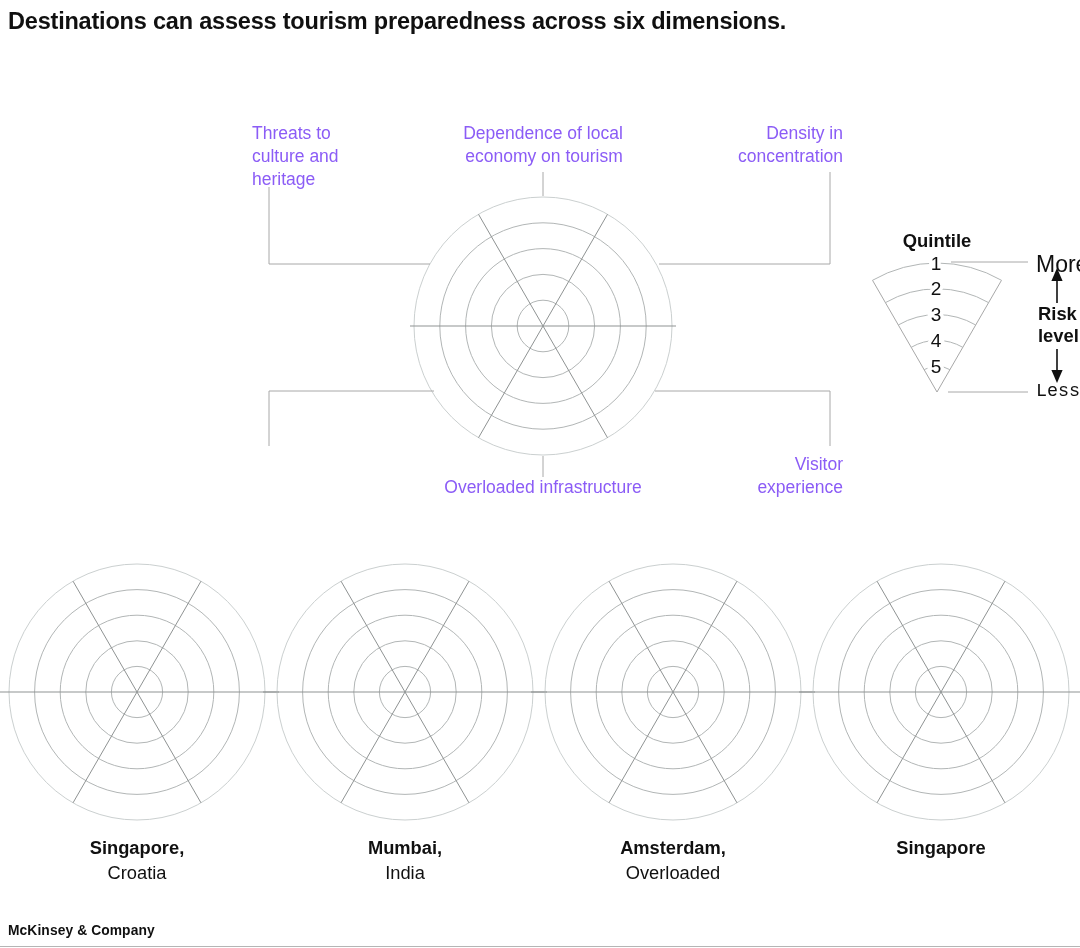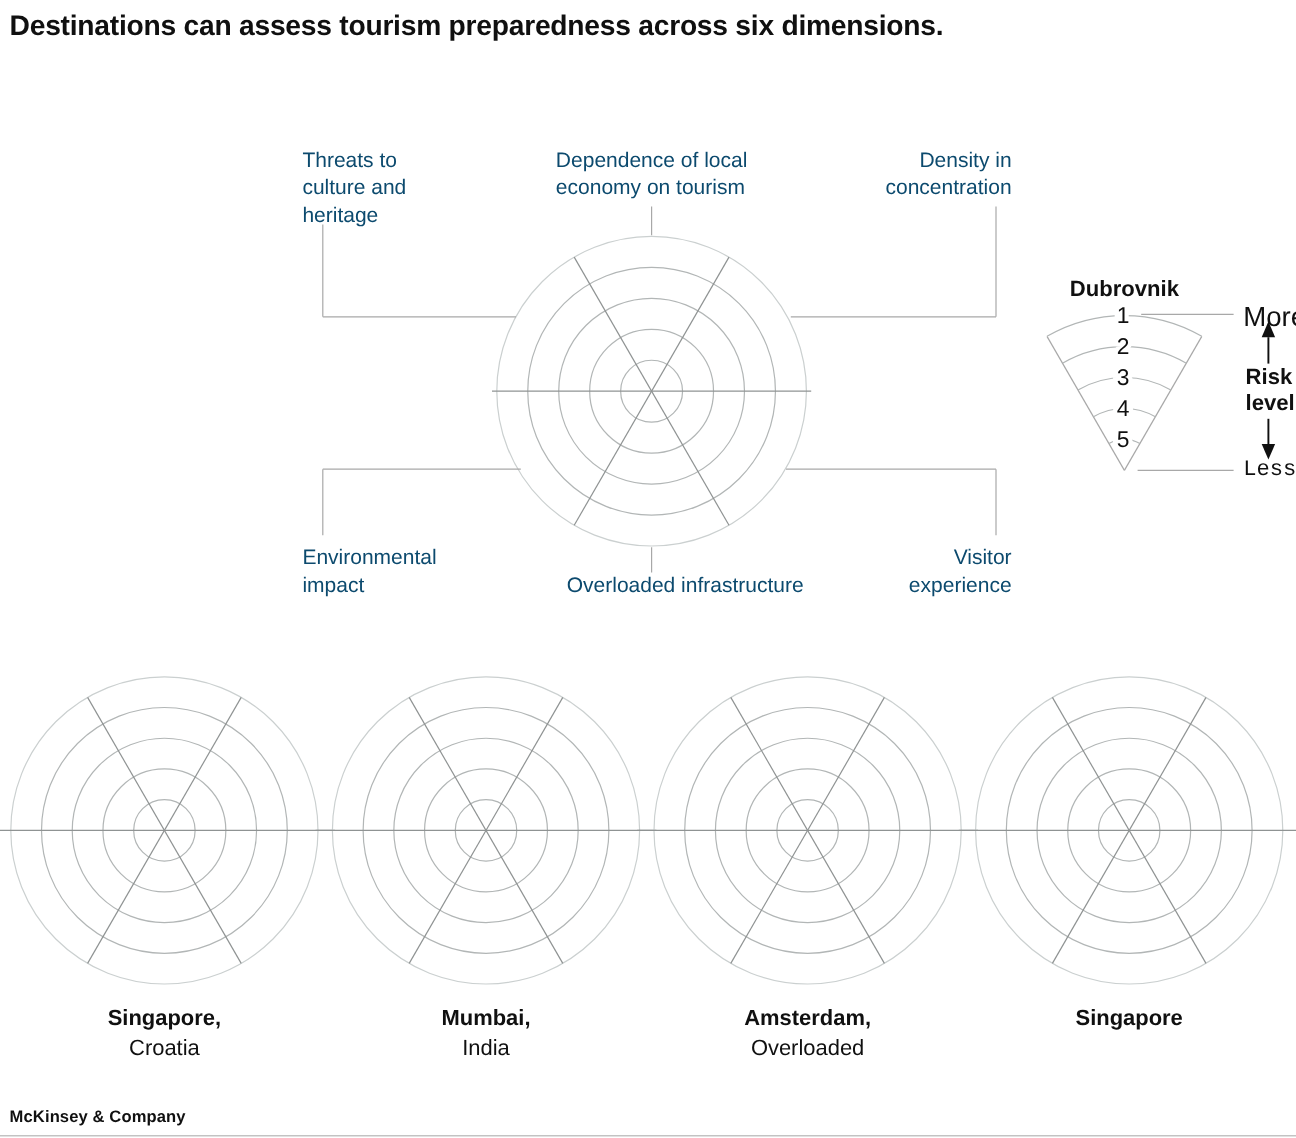--- a/index.html
+++ b/index.html
@@ -3,26 +3,26 @@
 <meta charset="utf-8">
 <style>
   html,body{margin:0;padding:0;background:#fff;}
   .page{position:relative;width:1080px;height:948px;background:#fff;overflow:hidden;
         font-family:"Liberation Sans",sans-serif;color:#101010;}
   .abs{position:absolute;}
   .page-title{left:8px;top:6px;font-size:23.5px;font-weight:700;letter-spacing:-0.2px;line-height:30px;margin:0;}
   .subtitle{left:8px;top:70px;font-size:18.2px;line-height:23px;}
   .subtitle .b{font-weight:700;}
   #chart-canvas{left:0;top:0;width:1080px;height:948px;}
-  .dim{font-size:17.5px;line-height:23px;color:#0c4a6e;}
+  .dim{font-size:17.5px;line-height:23px;color:#8b5cf6;}
   .dim-tl{left:252px;top:122px;text-align:left;}
-  .dim-tc{left:543px;top:122px;transform:translateX(-50%);text-align:left;white-space:nowrap;}
+  .dim-tc{left:543px;top:122px;transform:translateX(-50%);text-align:right;white-space:nowrap;}
   .dim-tr{right:237px;top:122px;text-align:right;}
   .dim-bl{left:252px;top:453px;text-align:left;}
-  .dim-bc{left:543px;top:476px;transform:translateX(-50%);text-align:right;white-space:nowrap;margin-left:28px;}
+  .dim-bc{left:543px;top:476px;transform:translateX(-50%);text-align:right;white-space:nowrap;}
   .dim-br{right:237px;top:453px;text-align:right;}
   .legend-title{left:937px;top:230px;transform:translateX(-50%);font-size:18.4px;font-weight:700;}
   .lg-more{left:1036px;top:251px;font-size:23px;}
   .lg-less{left:1036px;top:381px;font-size:18.4px;font-family:Liberation Mono, monospace;}
   .lg-risk{left:1038px;top:303px;font-size:18.4px;font-weight:700;line-height:22px;}
   .caption{top:835px;width:220px;text-align:center;font-size:18.3px;line-height:25px;}
   .cap-bold{font-weight:700;}
   .cap-reg:empty{display:none;}
   .footer{left:8px;top:923px;font-size:13.8px;font-weight:700;letter-spacing:0.1px;}
   .bottom-divider{left:0;top:946px;width:1080px;height:1px;background:#b5b5b5;}
@@ -112,33 +112,29 @@
     <div>heritage</div>
   </div>
   <div class="abs dim dim-tc">
     <div>Dependence of local</div>
     <div>economy on tourism</div>
   </div>
   <div class="abs dim dim-tr">
     <div>Density in</div>
     <div>concentration</div>
   </div>
-  <div class="abs dim dim-bl">
-    <div>Environmental</div>
-    <div>impact</div>
-  </div>
   <div class="abs dim dim-bc">
     <div>Overloaded infrastructure</div>
   </div>
   <div class="abs dim dim-br">
     <div>Visitor</div>
     <div>experience</div>
   </div>
 
-  <div class="abs legend-title">Dubrovnik</div>
+  <div class="abs legend-title">Quintile</div>
   <div class="abs lg-more">More</div>
   <div class="abs lg-risk">
     <div>Risk</div>
     <div>level</div>
   </div>
   <div class="abs lg-less">Less</div>
 
   <div class="abs caption" style="left:27px">
     <div class="cap-bold">Singapore,</div>
     <div class="cap-reg">Croatia</div>

